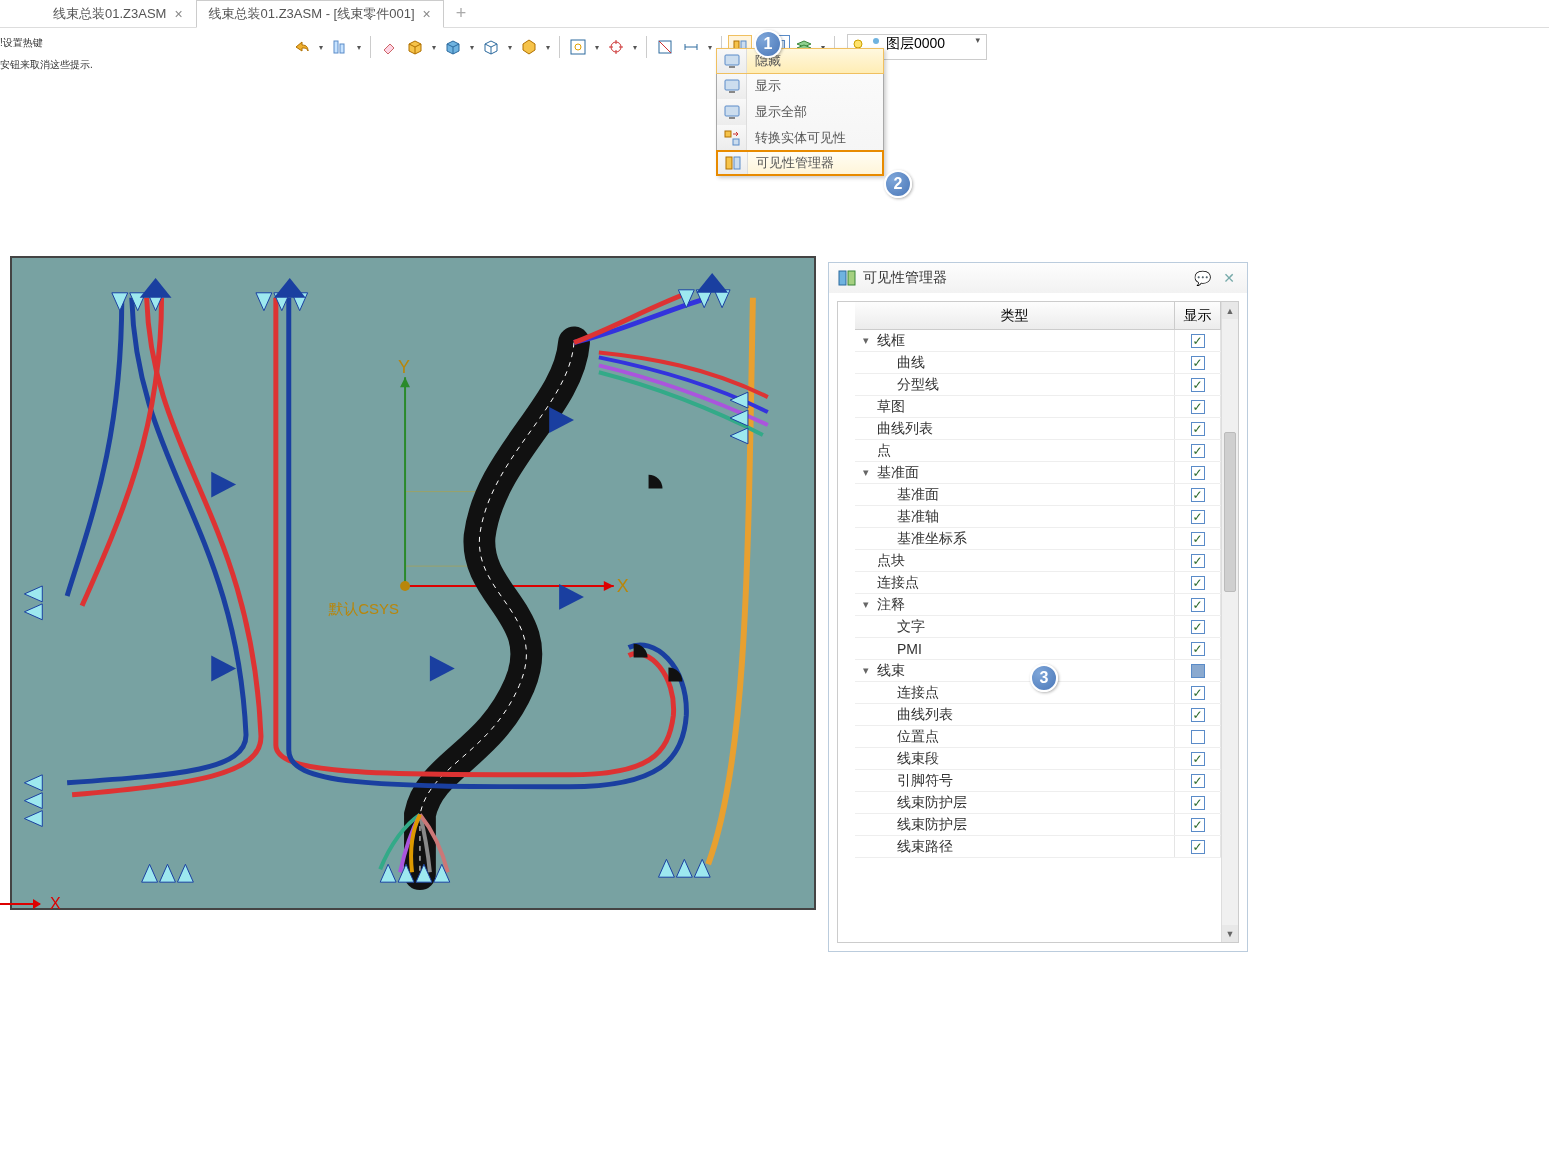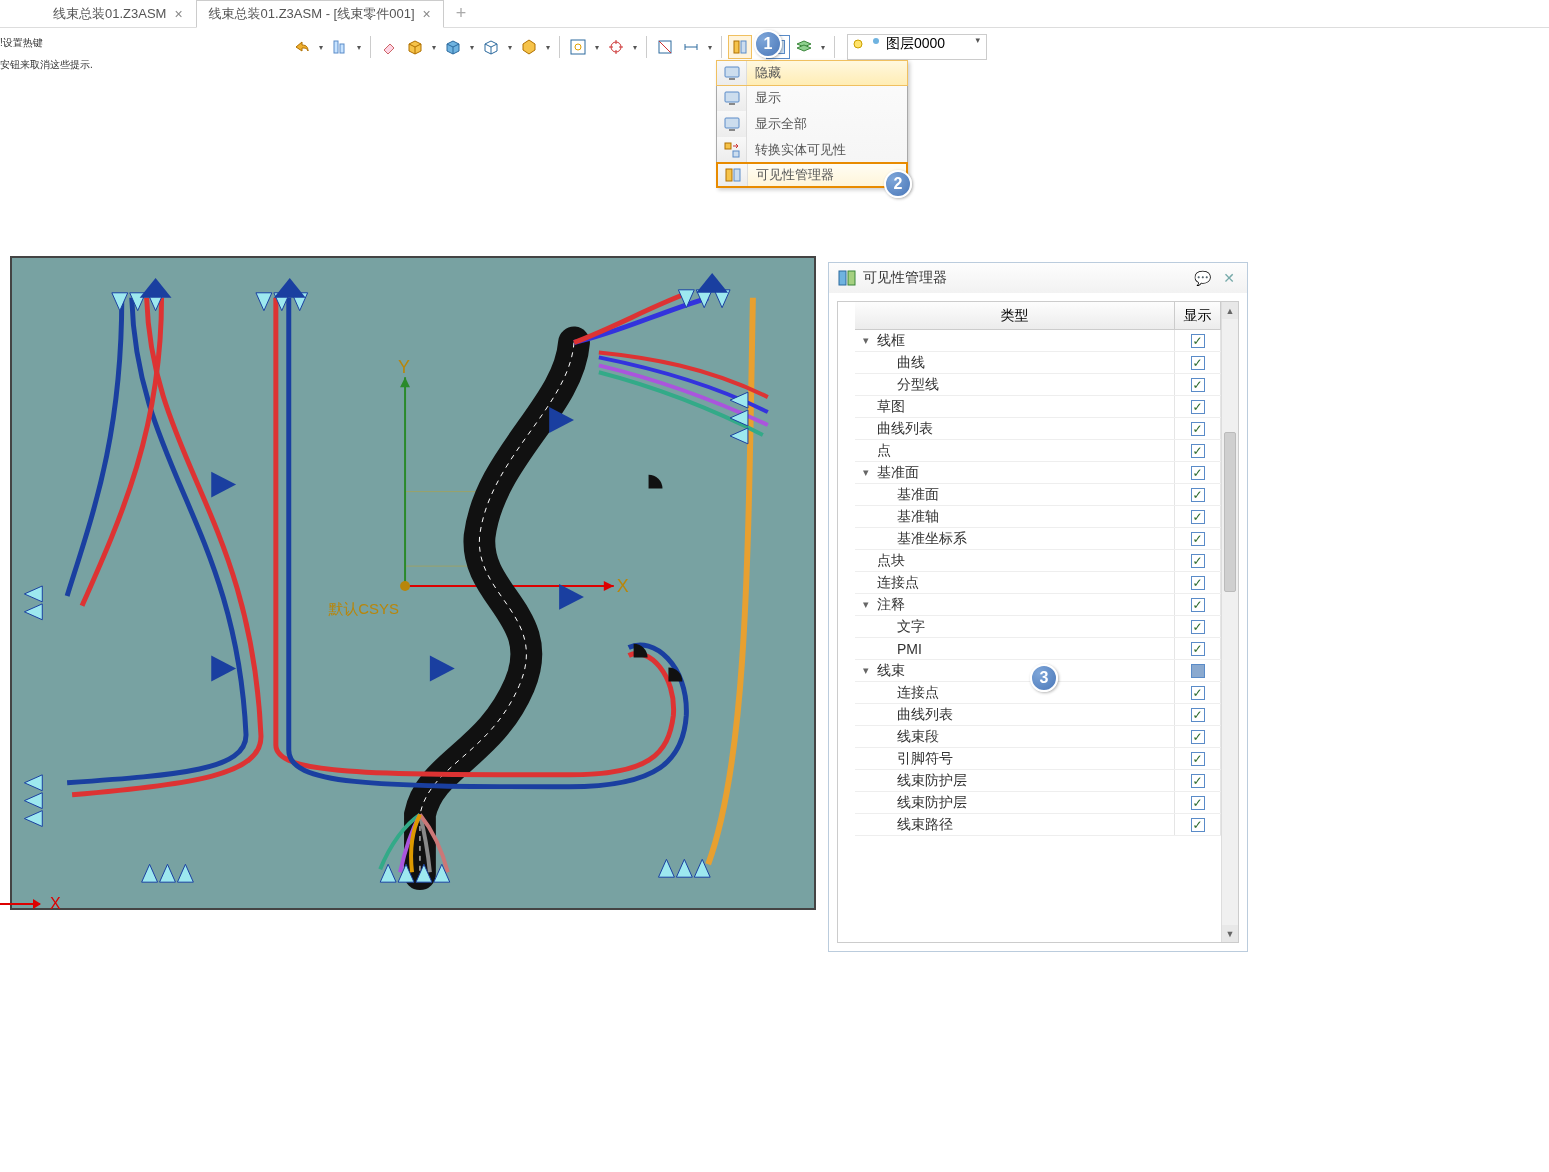--- a/index.html
+++ b/index.html
@@ -16,21 +16,21 @@
 .hints { font-size: 10px; color: #333; padding: 4px 0 0 0; line-height: 22px; }
 
 
 .toolbar { position: absolute; left: 290px; top: 32px; display: flex; align-items: center; gap: 2px; height: 30px; }
 .tbtn { width: 24px; height: 24px; display: flex; align-items: center; justify-content: center; border: 1px solid transparent; }
 .tdd { width: 10px; display: flex; align-items: center; justify-content: center; font-size: 8px; color: #555; }
 .tsep { width: 1px; height: 22px; background: #ccc; margin: 0 4px; }
 .layer-ctrl { display: flex; border: 1px solid #ccc; height: 26px; padding: 0 6px 0 4px; margin-left: 6px; width: 140px; background: #fff; }
 
 
-.dropdown { position: absolute; left: 716px; top: 60px; width: 192px; background: linear-gradient(#fcfcfc,#f4f4f4); border: 1px solid #a9a9a9; box-shadow: 2px 2px 4px rgba(0,0,0,0.2); }
+.dropdown { position: absolute; left: 716px; top: 48px; width: 168px; background: linear-gradient(#fcfcfc,#f4f4f4); border: 1px solid #a9a9a9; box-shadow: 2px 2px 4px rgba(0,0,0,0.2); }
 .dd-item { display: flex; align-items: center; height: 26px; font-size: 13px; color: #555; }
 .dd-icon-col { width: 30px; display: flex; align-items: center; justify-content: center; border-right: 1px solid #ddd; height: 100%; background: linear-gradient(#f8f8f8,#ececec); }
 .dd-label { padding-left: 8px; }
 .dd-item.hover { background: linear-gradient(#fff8df,#ffedb5); border: 1px solid #f0c060; margin: -1px; position: relative; }
 .dd-item.selected { border: 2px solid #e88b00; margin: -1px; position: relative; background: linear-gradient(#fffdf4,#fff5d9); }
 
 
 .callout { position: absolute; width: 28px; height: 28px; border-radius: 50%; background: radial-gradient(circle at 30% 30%, #7ea6d9, #4a77b8); border: 2px solid #fff; color: #fff; display: flex; align-items: center; justify-content: center; font-size: 16px; font-weight: bold; box-shadow: 1px 1px 3px rgba(0,0,0,0.3); }
 
 
@@ -537,20 +537,29 @@
                 <span class="expander"></span>
                 <span class="" style="padding-left:20px">曲线列表</span>
               </div>
               <div class="gcell-show">
                 <div class="chk">✓</div>
               </div>
             </div>
             <div class="grow">
               <div class="gcell-type">
                 <span class="expander"></span>
+                <span class="" style="padding-left:20px">位置点</span>
+              </div>
+              <div class="gcell-show">
+                <div class="chk"></div>
+              </div>
+            </div>
+            <div class="grow">
+              <div class="gcell-type">
+                <span class="expander"></span>
                 <span class="" style="padding-left:20px">线束段</span>
               </div>
               <div class="gcell-show">
                 <div class="chk">✓</div>
               </div>
             </div>
             <div class="grow">
               <div class="gcell-type">
                 <span class="expander"></span>
                 <span class="" style="padding-left:20px">引脚符号</span>

